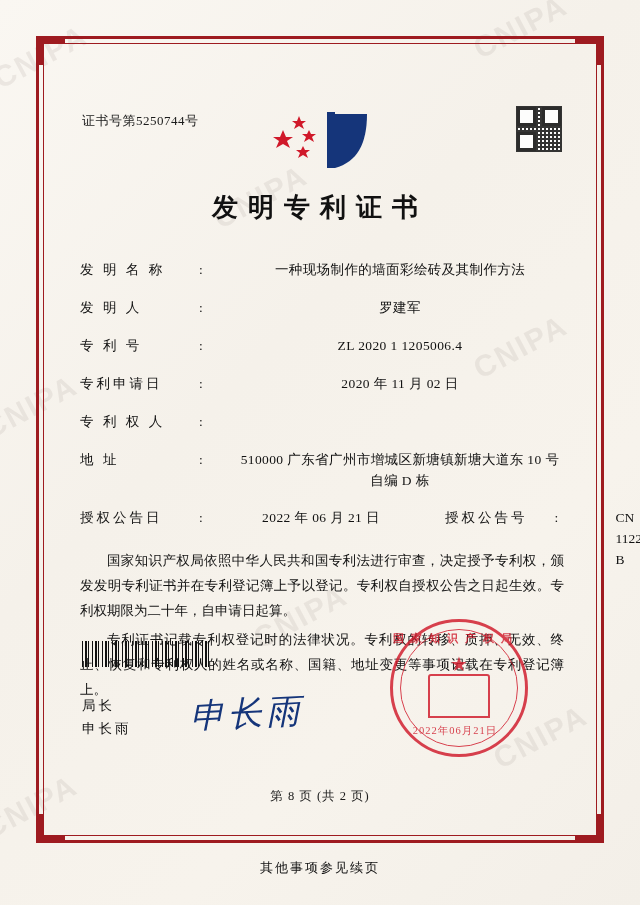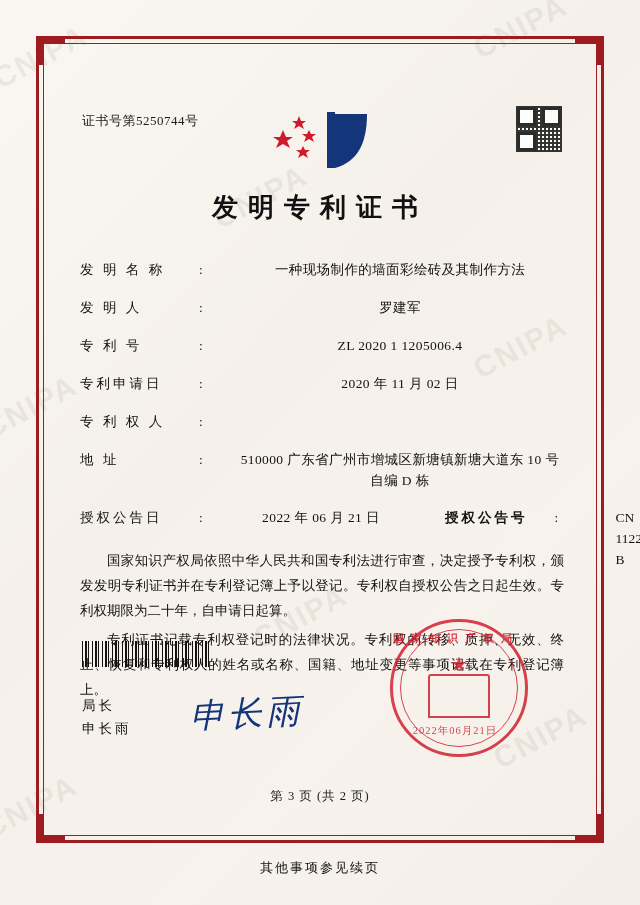--- a/index.html
+++ b/index.html
@@ -166,21 +166,20 @@
     text-align: center;
   }
   .field-row.two-col .field-value {
     flex: 0 0 auto;
     min-width: 170px;
   }
   .sub-label {
     letter-spacing: 3px;
     white-space: nowrap;
     margin-left: 12px;
-    font-weight: bold;
   }
   .sub-value {
     margin-left: 24px;
   }
 
   .paragraphs {
     position: absolute;
     left: 20px;
     right: 16px;
     top: 485px;
@@ -410,17 +409,17 @@
     <div class="signature">申长雨</div>
 
     <div class="seal">
       <div class="seal-inner"></div>
       <div class="seal-top-text">国家知识产权局</div>
       <div class="seal-star">★</div>
       <div class="seal-emblem"></div>
       <div class="seal-date">2022年06月21日</div>
     </div>
 
-    <div class="page-num">第 3 页 (共 2 页)</div>
+    <div class="page-num">第 8 页 (共 2 页)</div>
   </div>
 
   <div class="footer-note">其他事项参见续页</div>
 </div>
 
 </body></html>

